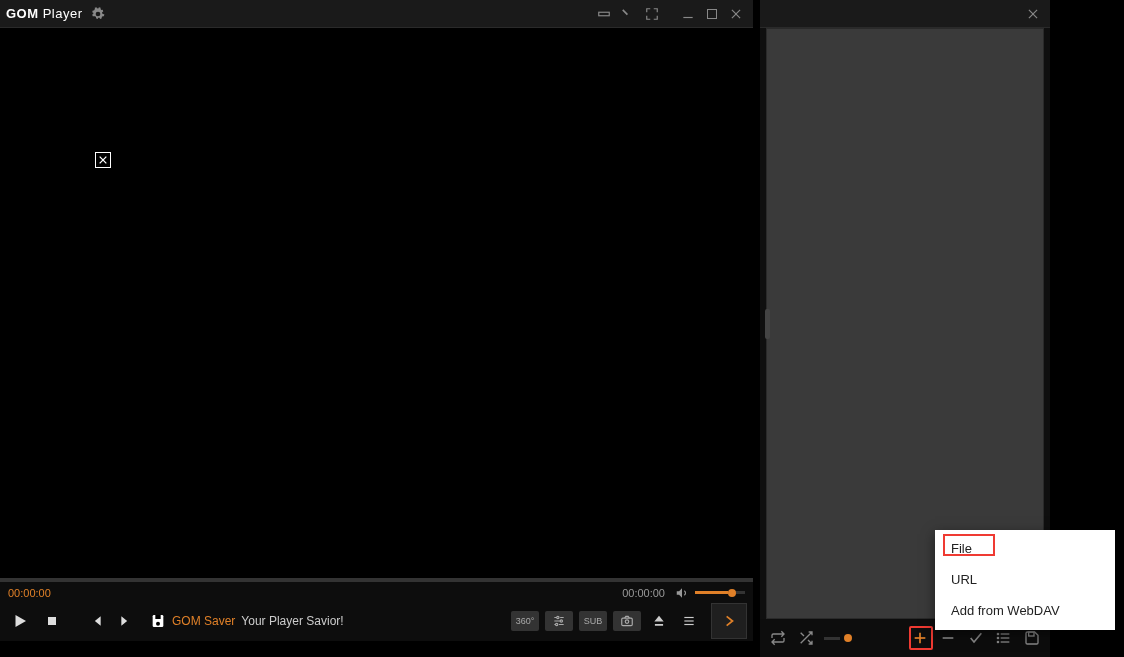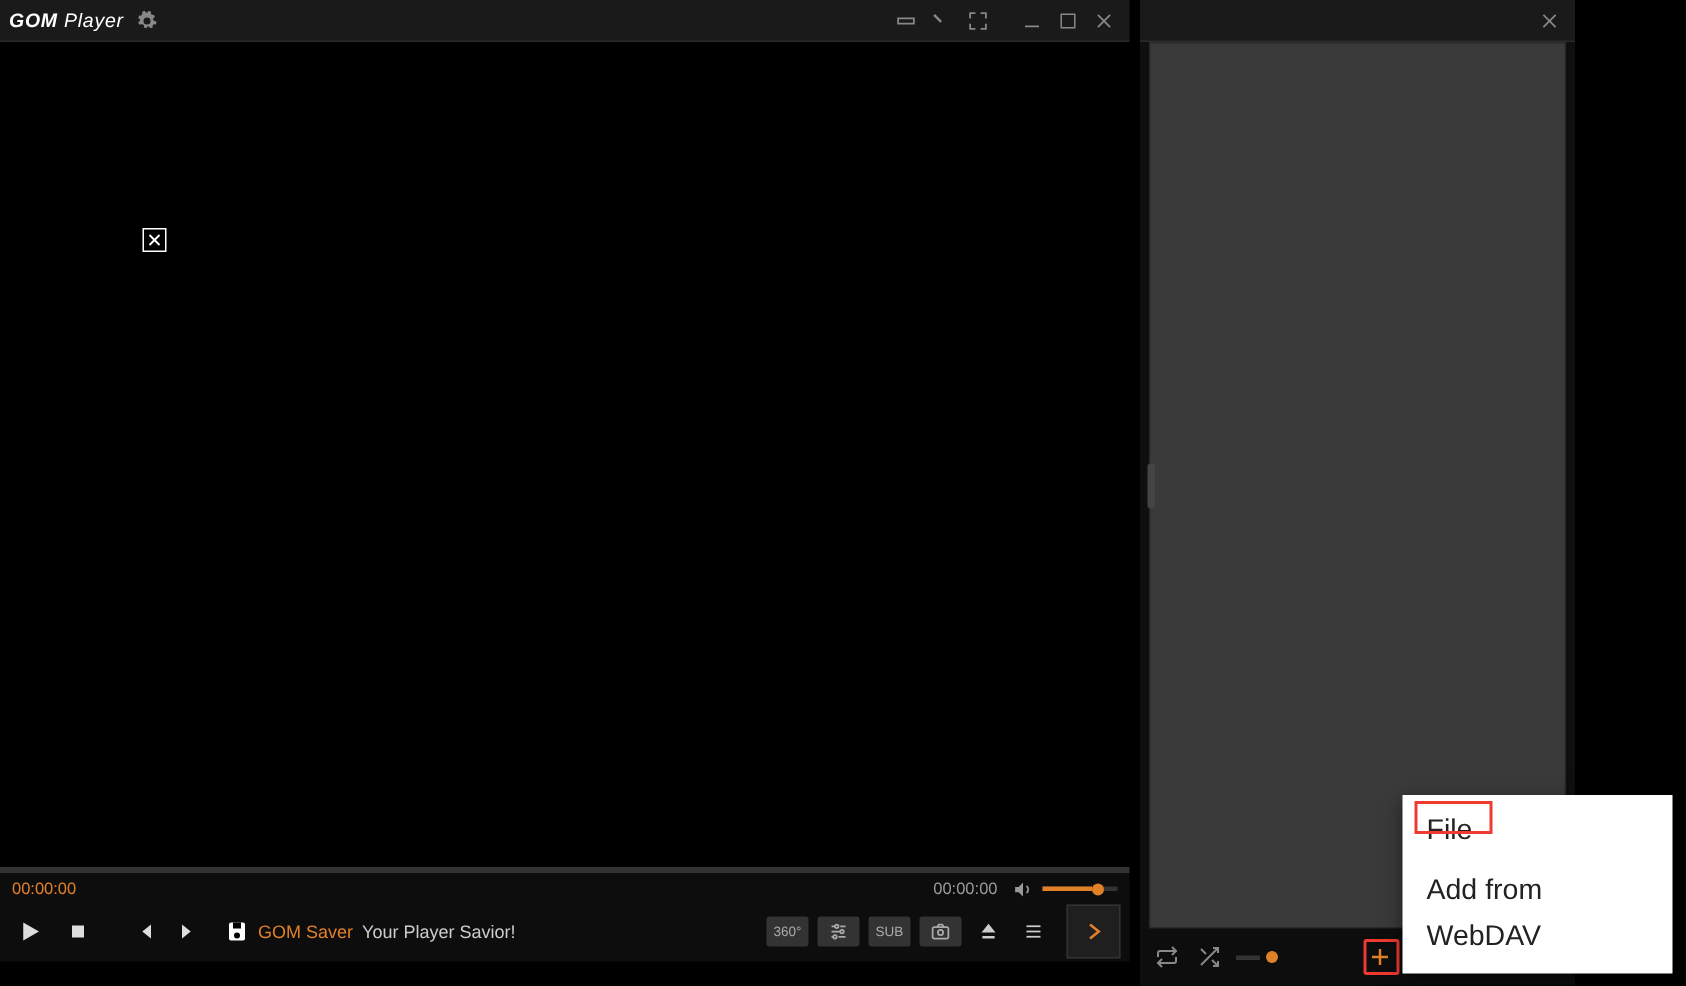--- a/index.html
+++ b/index.html
@@ -1,20 +1,20 @@
 <!DOCTYPE html>
 <html><head>
 <meta charset="utf-8">
 <style>
 * { margin: 0; padding: 0; box-sizing: border-box; }
 body { width: 1124px; height: 657px; background: #000; font-family: sans-serif; font-size: 12px; overflow: hidden; position: relative; }
 
 .player { position: absolute; left: 0; top: 0; width: 753px; height: 657px; background: #000; }
 .titlebar { height: 28px; display: flex; align-items: center; justify-content: space-between; padding: 0 6px; background: #1a1a1a; border-bottom: 1px solid #2a2a2a; }
-.title-left { display: flex; align-items: center; gap: 8px; font-style: italic; }
+.title-left { display: flex; align-items: center; gap: 8px; }
 .logo { color: #fff; font-size: 13px; letter-spacing: 0.5px; }
 .logo b { font-weight: 800; }
 .title-right { display: flex; align-items: center; gap: 2px; }
 .tbtn { width: 22px; height: 20px; display: flex; align-items: center; justify-content: center; color: #888; cursor: pointer; }
 
 .video { position: absolute; left: 0; top: 28px; right: 0; bottom: 63px; background: #000; }
 .broken { position: absolute; left: 95px; top: 124px; width: 16px; height: 16px; border: 1px solid #fff; display: flex; align-items: center; justify-content: center; }
 
 .controls { position: absolute; left: 0; bottom: 16px; width: 753px; height: 63px; background: #0d0d0d; }
 .seekbar { height: 4px; background: #333; width: 100%; position: relative; }
@@ -43,21 +43,21 @@
 .sbtn { color: #888; cursor: pointer; display: flex; align-items: center; justify-content: center; width: 20px; height: 20px; }
 .speed { display: flex; align-items: center; gap: 4px; }
 .speed-track { width: 16px; height: 3px; background: #333; position: relative; }
 .speed-dot { width: 8px; height: 8px; border-radius: 50%; background: #e08028; }
 .spacer { flex: 1; }
 .hl-box { position: absolute; border: 2px solid #ef3a32; border-radius: 2px; pointer-events: none; }
 .hl-add { bottom: 7px; right: 117px; width: 24px; height: 24px; }
 .add-orange { color: #e08028 !important; }
 
 .context-menu { position: absolute; left: 935px; top: 530px; width: 180px; background: #fff; color: #222; box-shadow: 0 4px 12px rgba(0,0,0,0.5); padding: 4px 0; z-index: 50; }
-.cm-item { padding: 5px 16px; font-size: 19px; cursor: pointer; line-height: 1.6; }
+.cm-item { padding: 5px 16px; font-size: 13px; cursor: pointer; line-height: 1.6; }
 .hl-file { position: absolute; left: 943px; top: 534px; width: 52px; height: 22px; border: 2px solid #ef3a32; z-index: 51; pointer-events: none; }
 
 .gear { width: 14px; height: 14px; fill: #888; }
 svg { display: block; }
 </style>
 </head>
 <body>
 
 <div class="player">
   <div class="titlebar">
@@ -266,15 +266,16 @@
           <path d="M19 21H5a2 2 0 0 1-2-2V5a2 2 0 0 1 2-2h11l5 5v11a2 2 0 0 1-2 2z"></path>
           <rect x="7" y="3" width="8" height="6"></rect>
         </svg>
       </div>
   </div>
   <div class="hl-box hl-add"></div>
 </div>
 
 <div class="context-menu">
   <div class="cm-item">File</div>
+  <div class="cm-item">URL</div>
   <div class="cm-item">Add from WebDAV</div>
 </div>
 <div class="hl-file"></div>
 
 </body></html>

